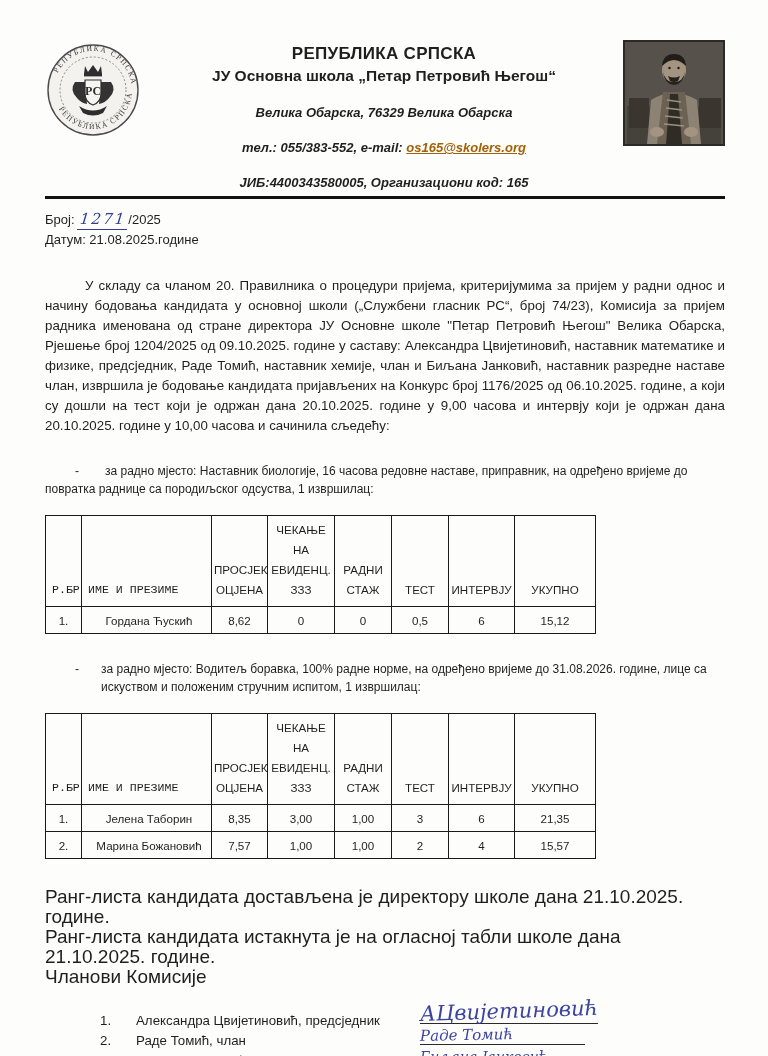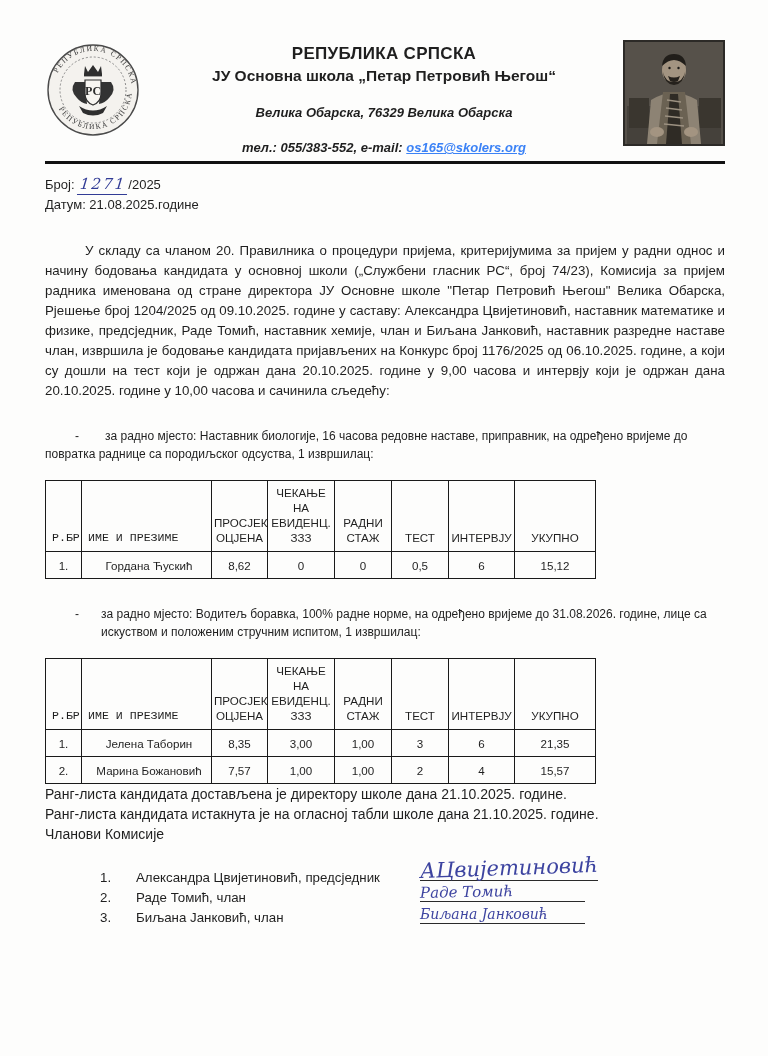--- a/index.html
+++ b/index.html
@@ -15,21 +15,21 @@
     overflow:hidden;
   }
   
   .letterhead{display:flex;align-items:flex-start;}
   .seal-box{width:100px;flex:0 0 100px;padding-top:2px;}
   .portrait-box{width:102px;flex:0 0 102px;}
   .head-text{flex:1;text-align:center;padding-top:4px;}
   .head-country{font-size:17px;font-weight:bold;letter-spacing:.3px;}
   .head-school{font-size:15.5px;font-weight:bold;margin-top:3px;}
   .head-sub{font-size:13px;font-weight:bold;font-style:italic;margin-top:20px;}
-  .email-link{text-decoration:underline;color:#3b82f6;}
+  .email-link{text-decoration:underline;color:#a16207;}
   .rule{border:none;border-top:3px solid #111;margin:6px 0 0 0;}
   
   .meta{margin-top:11px;font-size:13px;line-height:19px;}
   .hand-num{
     font-family:"DejaVu Serif",serif;font-style:italic;
     color:#323c96;font-size:15px;letter-spacing:2px;
     border-bottom:1.4px solid #323c96;padding:0 2px;
     transform:skewX(-6deg);display:inline-block;
   }
   
@@ -54,29 +54,29 @@
     border-collapse:collapse;margin-top:17px;
     font-size:11.6px;table-layout:fixed;width:550px;
   }
   table.rank th,table.rank td{
     border:1.4px solid #1a1a1a;
     font-weight:normal;
     overflow:hidden;
   }
   table.rank th{
     vertical-align:bottom;text-align:center;
-    padding:4px 2px 6px 2px;line-height:15px;
+    padding:4px 2px 6px 2px;line-height:20px;
   }
   table.rank td{
     text-align:center;padding:5px 2px;height:16px;vertical-align:middle;
   }
   table.rank th.c0,table.rank th.c1{text-align:left;padding-left:6px;font-family:Liberation Mono, monospace;}
   table.rank td.c1{text-align:center;padding-left:7px;}
   
-  .footer-lines{font-size:14px;line-height:20px;}
+  .footer-lines{margin-top:28px;font-size:19px;line-height:20px;}
   .members-wrap{position:relative;margin-top:24px;height:150px;}
   .member{display:flex;font-size:13.3px;line-height:20px;margin-left:55px;}
   .member .num{flex:0 0 36px;}
   .signatures{position:absolute;left:375px;top:-12px;width:200px;}
   .sig{
     font-family:"DejaVu Serif",serif;font-style:italic;
     color:#3d44a0;white-space:nowrap;
   }
   .sig-line{border-bottom:1.6px solid #2a2a2a;display:inline-block;min-width:165px;}
   .sig1{font-size:21px;transform:rotate(-2deg);display:inline-block;}
@@ -115,20 +115,21 @@
 
         <path d="M34 64 q14 9 28 0 l-4 7 q-10 5 -20 0 z" fill="#2e2e2e"></path>
       </svg>
     </div>
 
     <div class="head-text">
       <div class="head-country">РЕПУБЛИКА СРПСКА</div>
       <div class="head-school">ЈУ Основна школа „Петар Петровић Његош“</div>
       <div class="head-sub">Велика Обарска, 76329 Велика Обарска</div>
       <div class="head-sub"><span>тел.: 055/383-552, e-mail: </span><a class="email-link" href="#">os165@skolers.org</a></div>
+      <div class="head-sub">ЈИБ:4400343580005, Организациони код: 165</div>
     </div>
 
     <div class="portrait-box">
       <svg width="102" height="106" viewBox="0 0 102 106">
         <rect x="0" y="0" width="102" height="106" fill="#56514a"></rect>
         <rect x="0" y="0" width="102" height="106" fill="none" stroke="#2c2a27" stroke-width="4"></rect>
         <rect x="4" y="66" width="94" height="38" fill="#45413b"></rect>
 
         <rect x="6" y="58" width="20" height="30" fill="#3a362f"></rect>
         <rect x="76" y="58" width="22" height="30" fill="#3a362f"></rect>

